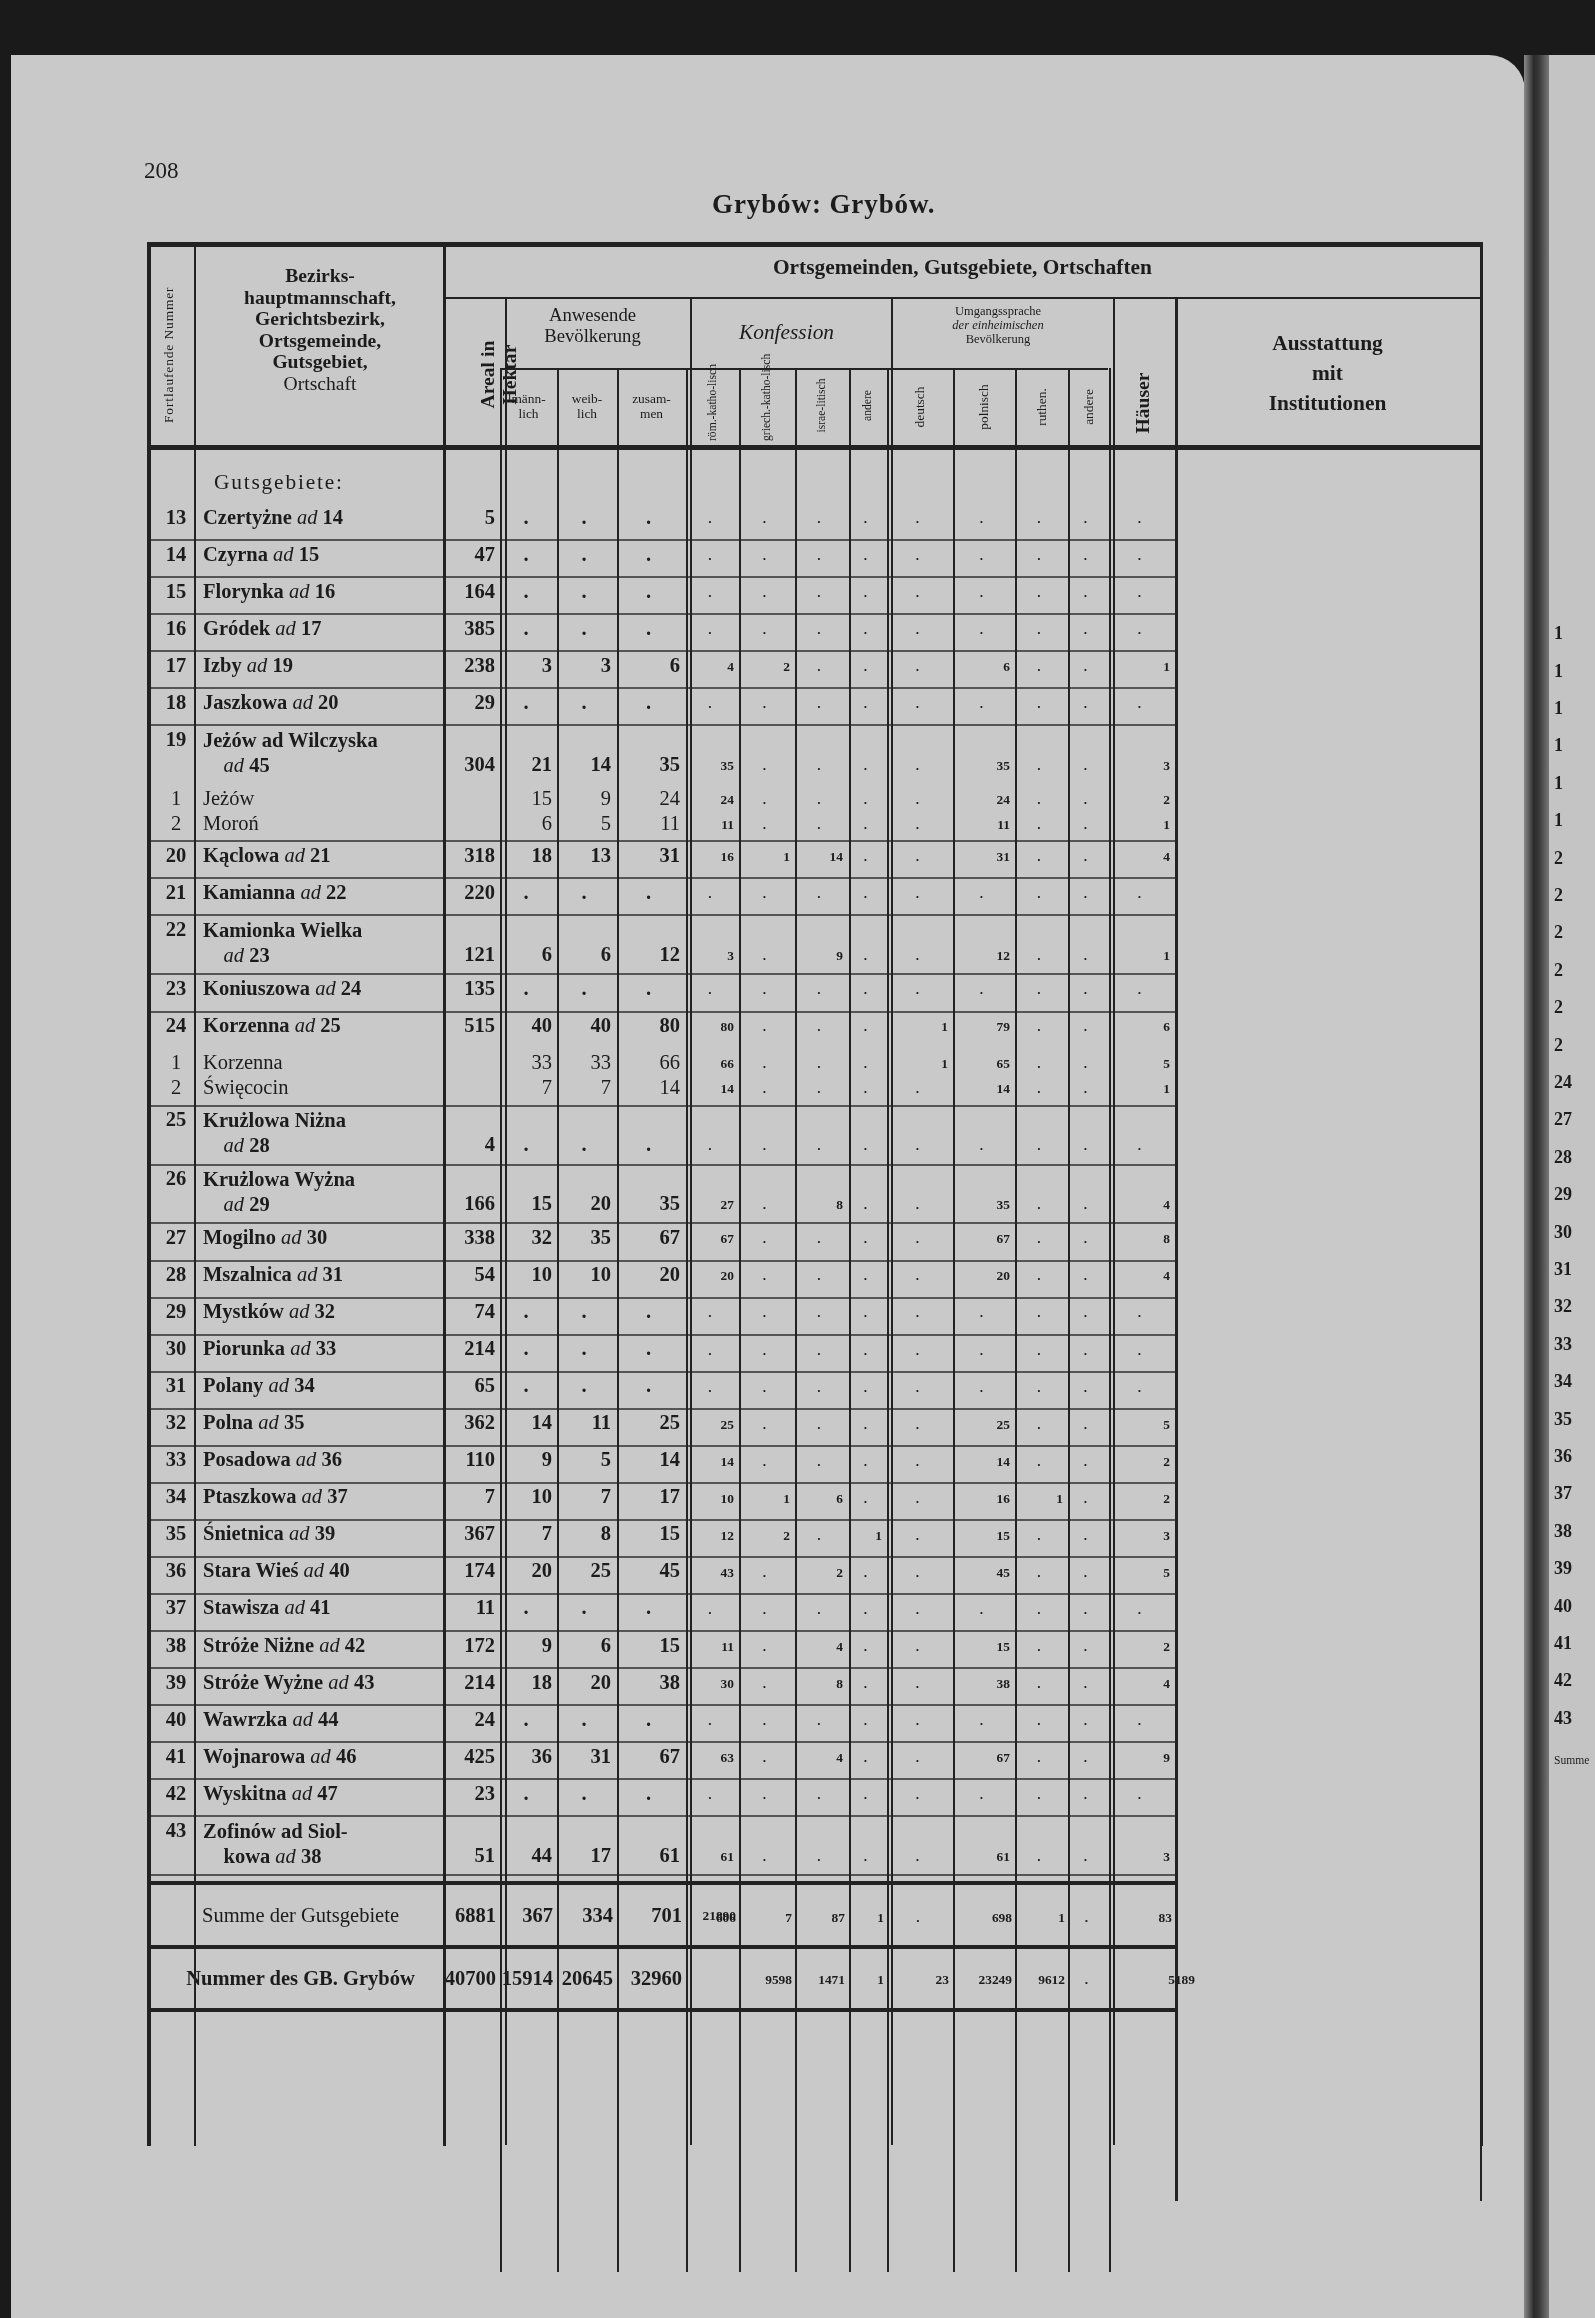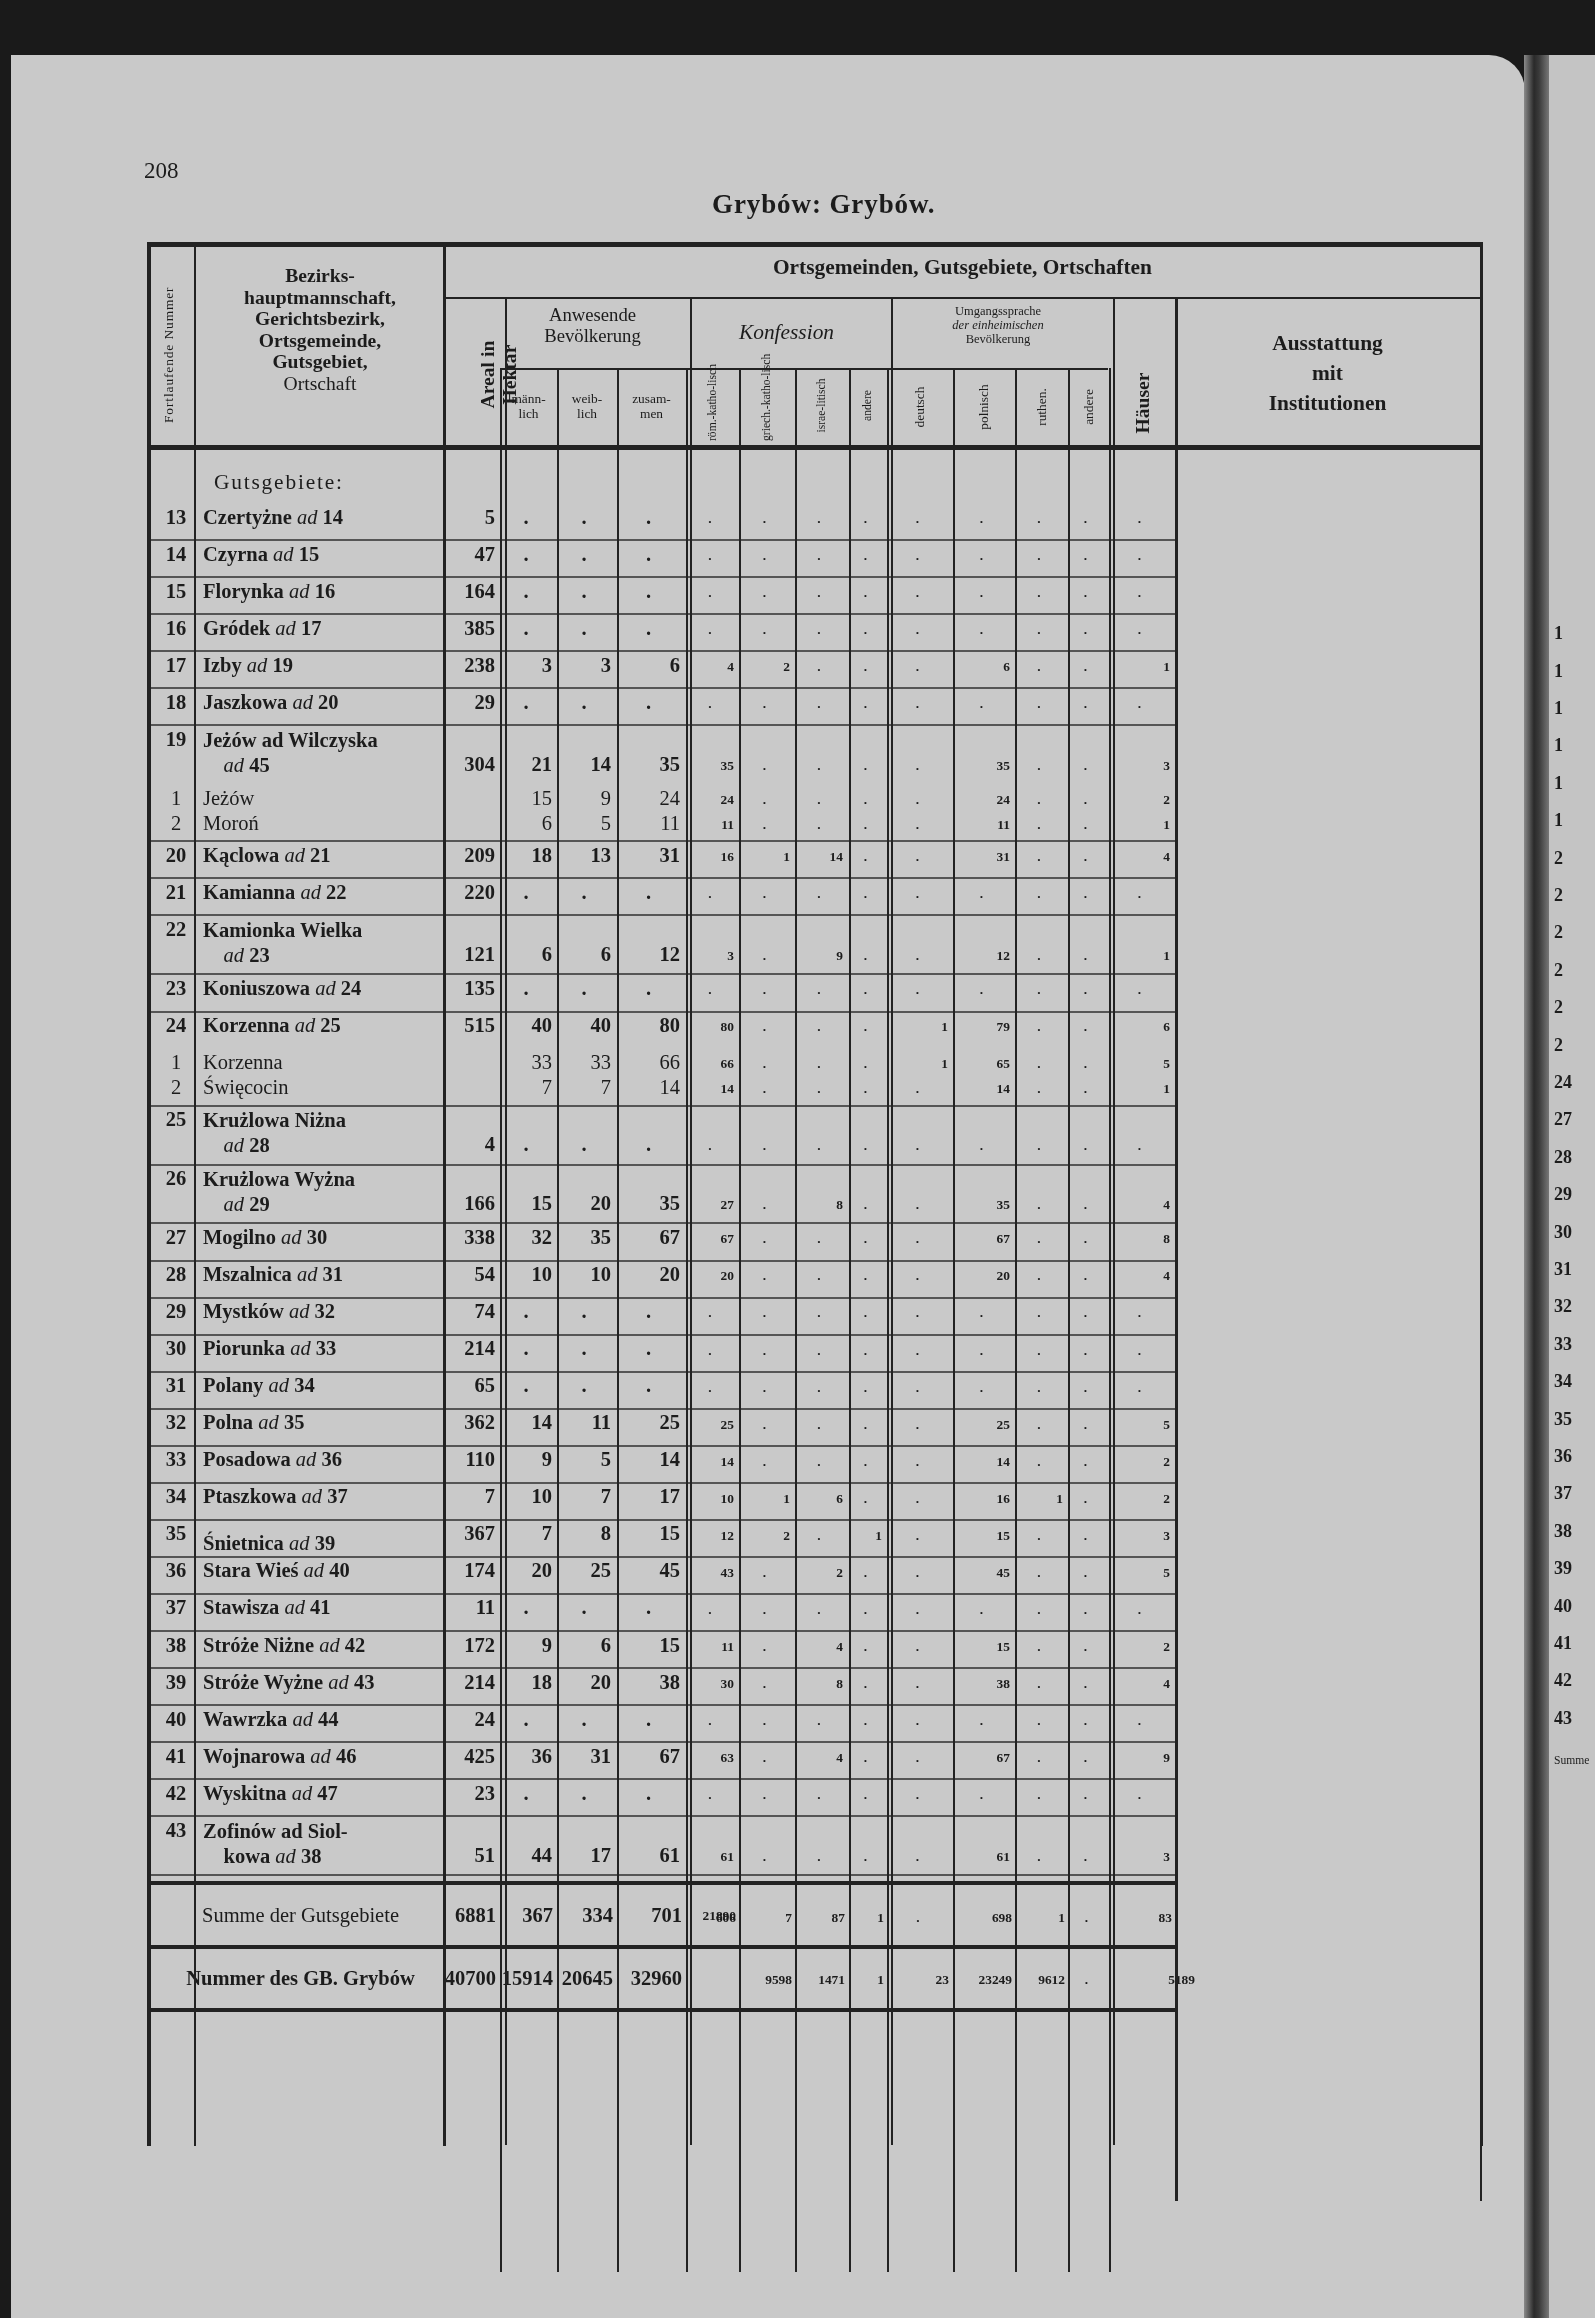--- a/index.html
+++ b/index.html
@@ -195,21 +195,21 @@
 <div class="cell small" style="left: 795px; top: 817px; width: 48px; text-align: center; font-weight: bold;">.</div>
 <div class="cell small" style="left: 849px; top: 817px; width: 33px; text-align: center; font-weight: bold;">.</div>
 <div class="cell small" style="left: 887px; top: 817px; width: 61px; text-align: center; font-weight: bold;">.</div>
 <div class="cell small" style="left: 953px; top: 817px; width: 57px; text-align: right; font-weight: bold;">11</div>
 <div class="cell small" style="left: 1015px; top: 817px; width: 48px; text-align: center; font-weight: bold;">.</div>
 <div class="cell small" style="left: 1068px; top: 817px; width: 35px; text-align: center; font-weight: bold;">.</div>
 <div class="cell small" style="left: 1109px; top: 817px; width: 61px; text-align: right; font-weight: bold;">1</div>
 <div class="rowsep" style="left: 151px; top: 840px; width: 1024px;"></div>
 <div class="name" style="left: 158px; top: 844px; width: 36px; text-align: center;">20</div>
 <div class="name" style="left: 203px; top: 844px;">Kąclowa <span class="ad">ad</span> 21</div>
-<div class="cell" style="left: 443px; top: 844px; width: 52px; text-align: right; font-weight: bold;">209</div>
+<div class="cell" style="left: 443px; top: 844px; width: 52px; text-align: right; font-weight: bold;">318</div>
 <div class="cell" style="left: 500px; top: 844px; width: 52px; text-align: right; font-weight: bold;">18</div>
 <div class="cell" style="left: 557px; top: 844px; width: 54px; text-align: right; font-weight: bold;">13</div>
 <div class="cell" style="left: 617px; top: 844px; width: 63px; text-align: right; font-weight: bold;">31</div>
 <div class="cell small" style="left: 686px; top: 849px; width: 48px; text-align: right; font-weight: bold;">16</div>
 <div class="cell small" style="left: 739px; top: 849px; width: 51px; text-align: right; font-weight: bold;">1</div>
 <div class="cell small" style="left: 795px; top: 849px; width: 48px; text-align: right; font-weight: bold;">14</div>
 <div class="cell small" style="left: 849px; top: 849px; width: 33px; text-align: center; font-weight: bold;">.</div>
 <div class="cell small" style="left: 887px; top: 849px; width: 61px; text-align: center; font-weight: bold;">.</div>
 <div class="cell small" style="left: 953px; top: 849px; width: 57px; text-align: right; font-weight: bold;">31</div>
 <div class="cell small" style="left: 1015px; top: 849px; width: 48px; text-align: center; font-weight: bold;">.</div>
@@ -462,21 +462,21 @@
 <div class="cell small" style="left: 739px; top: 1491px; width: 51px; text-align: right; font-weight: bold;">1</div>
 <div class="cell small" style="left: 795px; top: 1491px; width: 48px; text-align: right; font-weight: bold;">6</div>
 <div class="cell small" style="left: 849px; top: 1491px; width: 33px; text-align: center; font-weight: bold;">.</div>
 <div class="cell small" style="left: 887px; top: 1491px; width: 61px; text-align: center; font-weight: bold;">.</div>
 <div class="cell small" style="left: 953px; top: 1491px; width: 57px; text-align: right; font-weight: bold;">16</div>
 <div class="cell small" style="left: 1015px; top: 1491px; width: 48px; text-align: right; font-weight: bold;">1</div>
 <div class="cell small" style="left: 1068px; top: 1491px; width: 35px; text-align: center; font-weight: bold;">.</div>
 <div class="cell small" style="left: 1109px; top: 1491px; width: 61px; text-align: right; font-weight: bold;">2</div>
 <div class="rowsep" style="left: 151px; top: 1519px; width: 1024px;"></div>
 <div class="name" style="left: 158px; top: 1522px; width: 36px; text-align: center;">35</div>
-<div class="name" style="left: 203px; top: 1522px; margin-top: 10px;">Śnietnica <span class="ad">ad</span> 39</div>
+<div class="name" style="left: 203px; top: 1522px;">Śnietnica <span class="ad">ad</span> 39</div>
 <div class="cell" style="left: 443px; top: 1522px; width: 52px; text-align: right; font-weight: bold;">367</div>
 <div class="cell" style="left: 500px; top: 1522px; width: 52px; text-align: right; font-weight: bold;">7</div>
 <div class="cell" style="left: 557px; top: 1522px; width: 54px; text-align: right; font-weight: bold;">8</div>
 <div class="cell" style="left: 617px; top: 1522px; width: 63px; text-align: right; font-weight: bold;">15</div>
 <div class="cell small" style="left: 686px; top: 1528px; width: 48px; text-align: right; font-weight: bold;">12</div>
 <div class="cell small" style="left: 739px; top: 1528px; width: 51px; text-align: right; font-weight: bold;">2</div>
 <div class="cell small" style="left: 795px; top: 1528px; width: 48px; text-align: center; font-weight: bold;">.</div>
 <div class="cell small" style="left: 849px; top: 1528px; width: 33px; text-align: right; font-weight: bold;">1</div>
 <div class="cell small" style="left: 887px; top: 1528px; width: 61px; text-align: center; font-weight: bold;">.</div>
 <div class="cell small" style="left: 953px; top: 1528px; width: 57px; text-align: right; font-weight: bold;">15</div>

